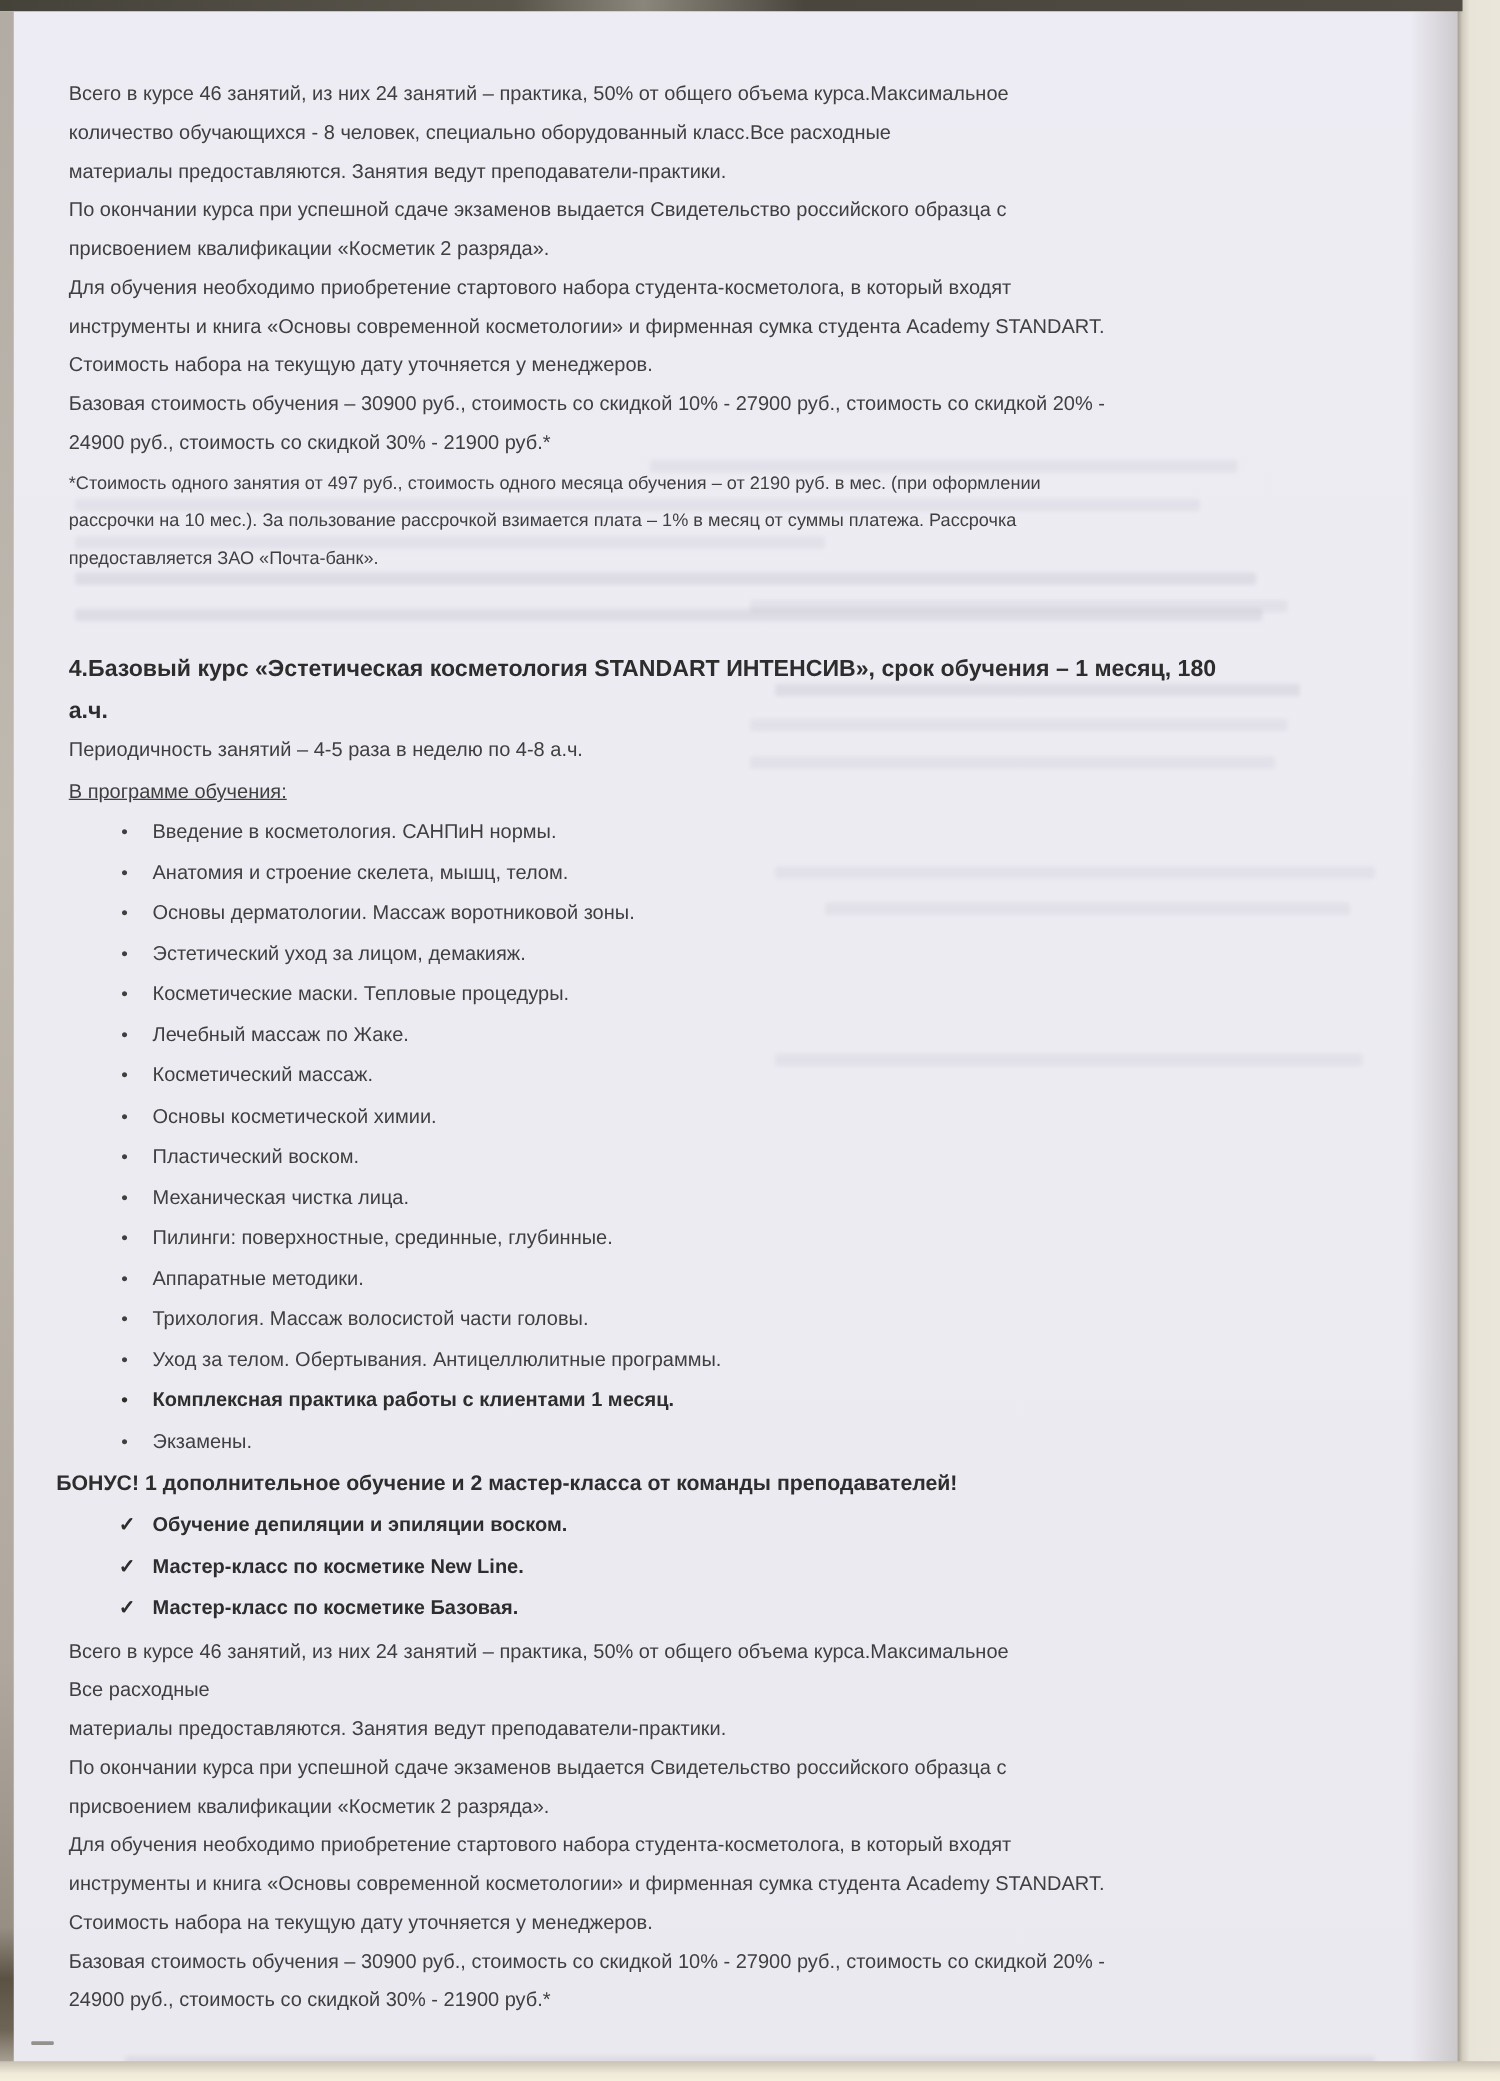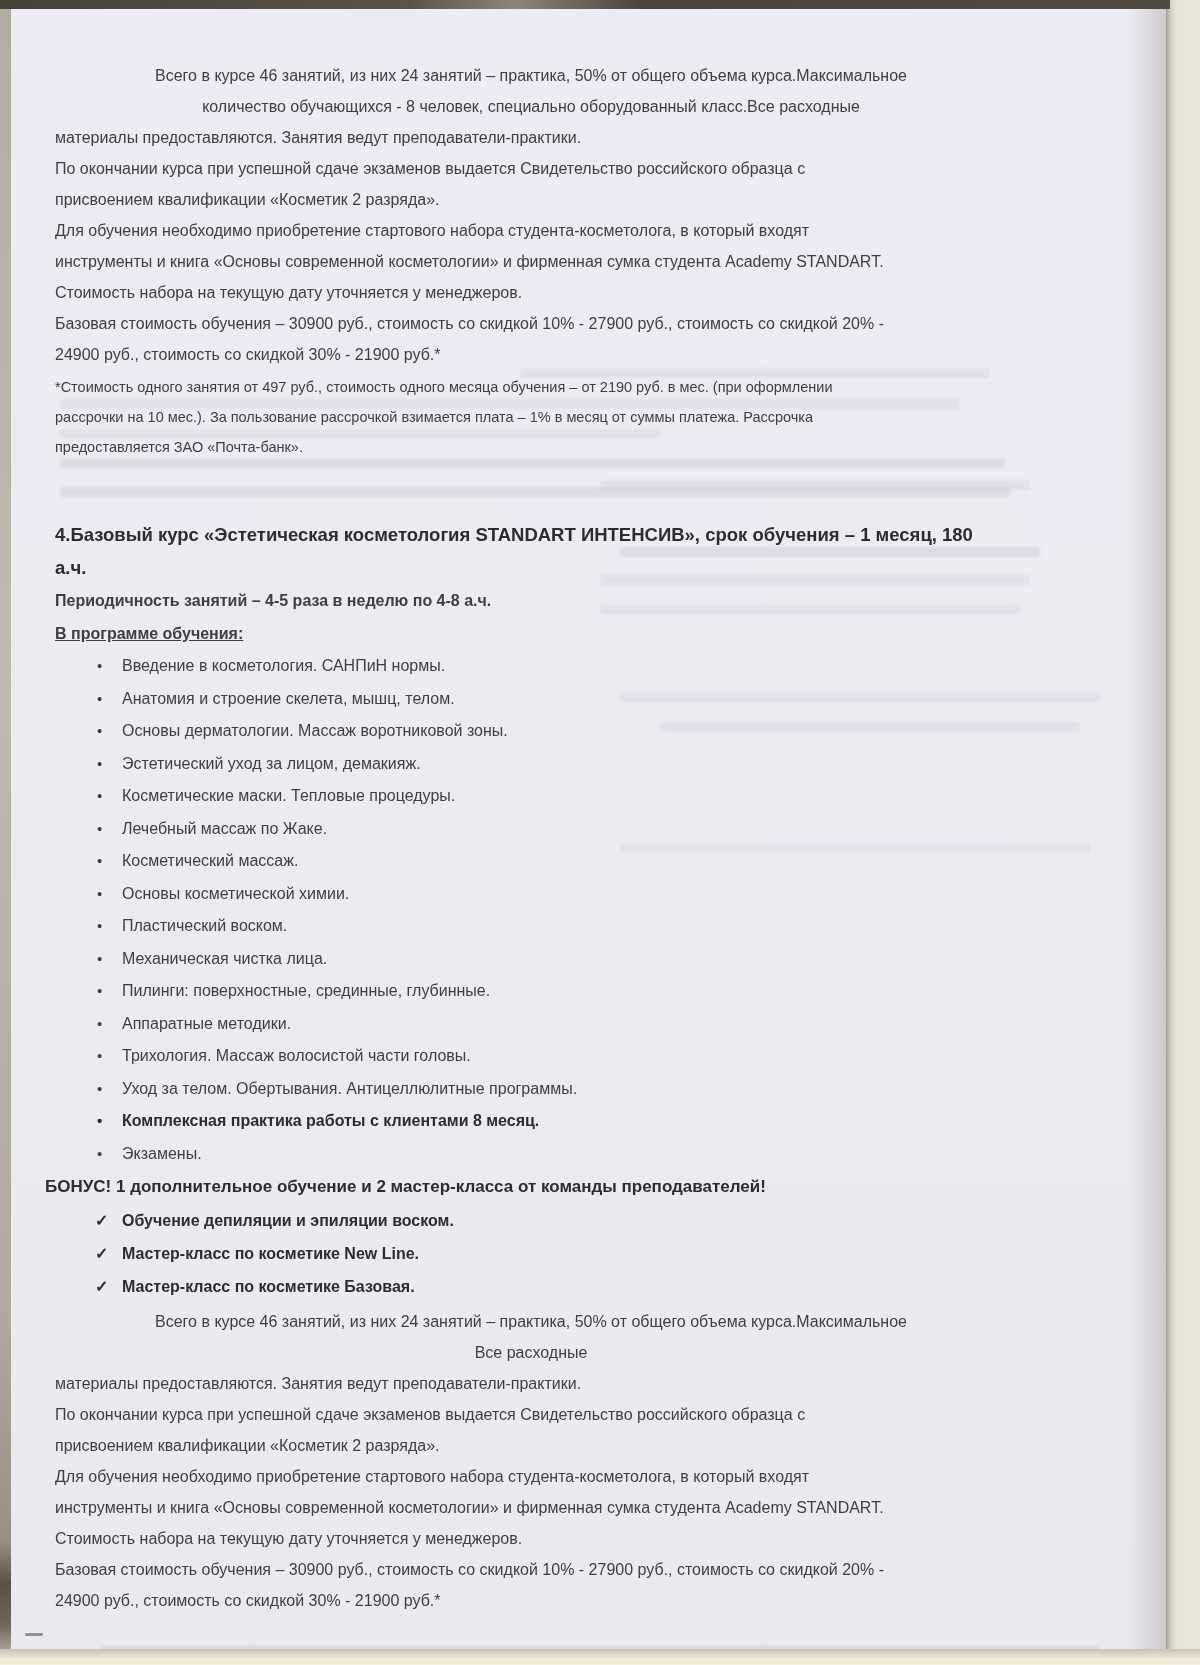--- a/index.html
+++ b/index.html
@@ -30,25 +30,25 @@
   }
   .scanner-bed{
     position:absolute;left:1166px;top:0;width:34px;height:1665px;
     background:linear-gradient(90deg,#a39d91 0px,#d1cbbf 4px,#e9e4d8 10px,#ebe6da 100%);
   }
   .content{
     position:absolute;left:55px;top:60px;width:975px;
     color:#3f3f3f;font-size:16px;
   }
   .ln{line-height:31px;white-space:nowrap;}
-  .row{display:flex;justify-content:center;width:952px;}
+  .row{display:flex;justify-content:flex-start;width:952px;}
   .fn{font-size:14.5px;line-height:30px;white-space:nowrap;}
   .fn-block{margin-top:2px;}
   .heading{font-weight:bold;font-size:18.5px;line-height:33px;color:#2d2d2d;margin-top:56px;white-space:nowrap;}
-  .ln33{line-height:33px;white-space:nowrap;font-weight:bold;}
+  .ln33{line-height:33px;white-space:nowrap;}
   .program{text-decoration:underline;text-align:center;}
   ul.topics,ul.checks{list-style:none;margin:0;padding:0;}
   ul.topics li{position:relative;line-height:32.5px;padding-left:67px;white-space:nowrap;}
   ul.topics .bullet{position:absolute;left:42px;top:0;font-size:15px;}
   ul.checks li{position:relative;line-height:33px;padding-left:67px;white-space:nowrap;font-weight:bold;color:#2d2d2d;}
   ul.checks .check{position:absolute;left:40px;top:0;font-weight:bold;}
   .bold{font-weight:bold;color:#2d2d2d;}
   .bonus-heading{font-weight:bold;font-size:17px;line-height:34px;margin-left:-10px;color:#2d2d2d;white-space:nowrap;}
   .outro{margin-top:3px;}
   .ghost{position:absolute;height:10px;background:#8d8798;opacity:0.10;filter:blur(1.6px);border-radius:2px;}
@@ -106,21 +106,21 @@
       <li><span class="bullet">•</span><span>Косметические маски. Тепловые процедуры.</span></li>
       <li><span class="bullet">•</span><span>Лечебный массаж по Жаке.</span></li>
       <li><span class="bullet">•</span><span>Косметический массаж.</span></li>
       <li><span class="bullet">•</span><span>Основы косметической химии.</span></li>
       <li><span class="bullet">•</span><span>Пластический воском.</span></li>
       <li><span class="bullet">•</span><span>Механическая чистка лица.</span></li>
       <li><span class="bullet">•</span><span>Пилинги: поверхностные, срединные, глубинные.</span></li>
       <li><span class="bullet">•</span><span>Аппаратные методики.</span></li>
       <li><span class="bullet">•</span><span>Трихология. Массаж волосистой части головы.</span></li>
       <li><span class="bullet">•</span><span>Уход за телом. Обертывания. Антицеллюлитные программы.</span></li>
-      <li class="bold"><span class="bullet">•</span><span>Комплексная практика работы с клиентами 8 месяц.</span></li>
+      <li class="bold"><span class="bullet">•</span><span>Комплексная практика работы с клиентами 1 месяц.</span></li>
       <li><span class="bullet">•</span><span>Экзамены.</span></li>
     </ul>
 
     <div class="bonus-heading">БОНУС! 1 дополнительное обучение и 2 мастер-класса от команды преподавателей!</div>
     <ul class="checks">
       <li><span class="check">✓</span><span>Обучение депиляции и эпиляции воском.</span></li>
       <li><span class="check">✓</span><span>Мастер-класс по косметике New Line.</span></li>
       <li><span class="check">✓</span><span>Мастер-класс по косметике Базовая.</span></li>
     </ul>
 

